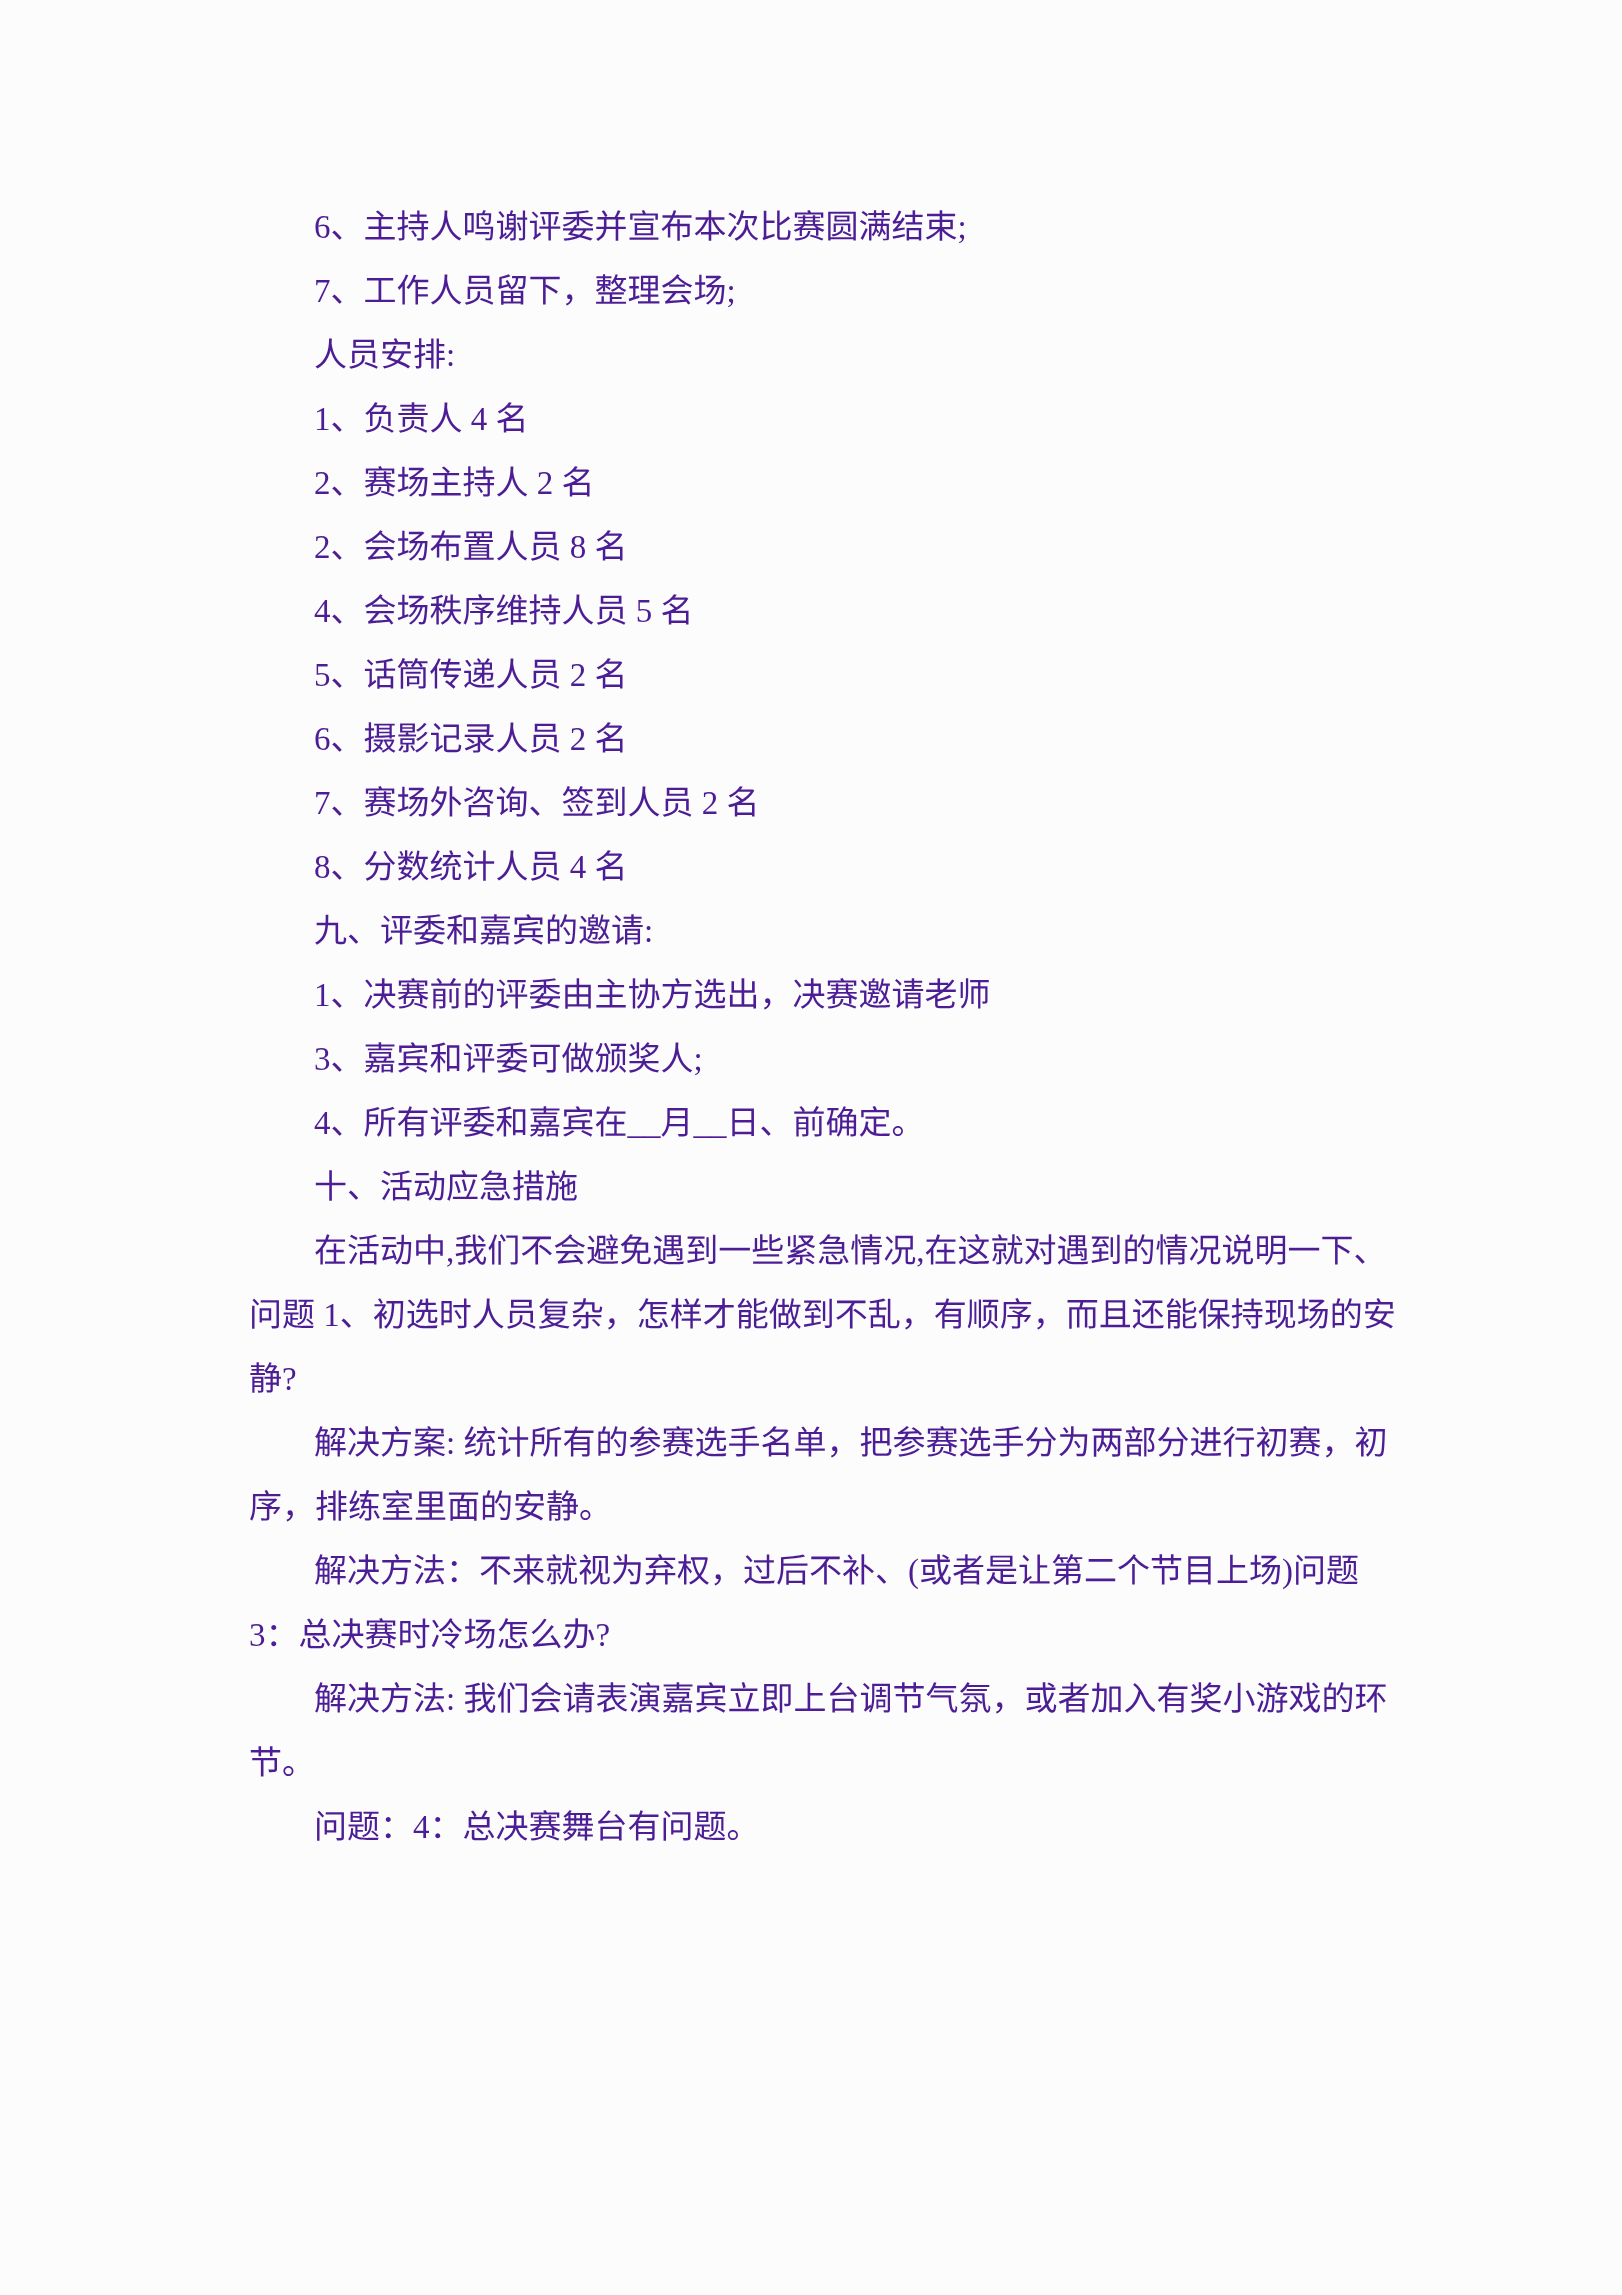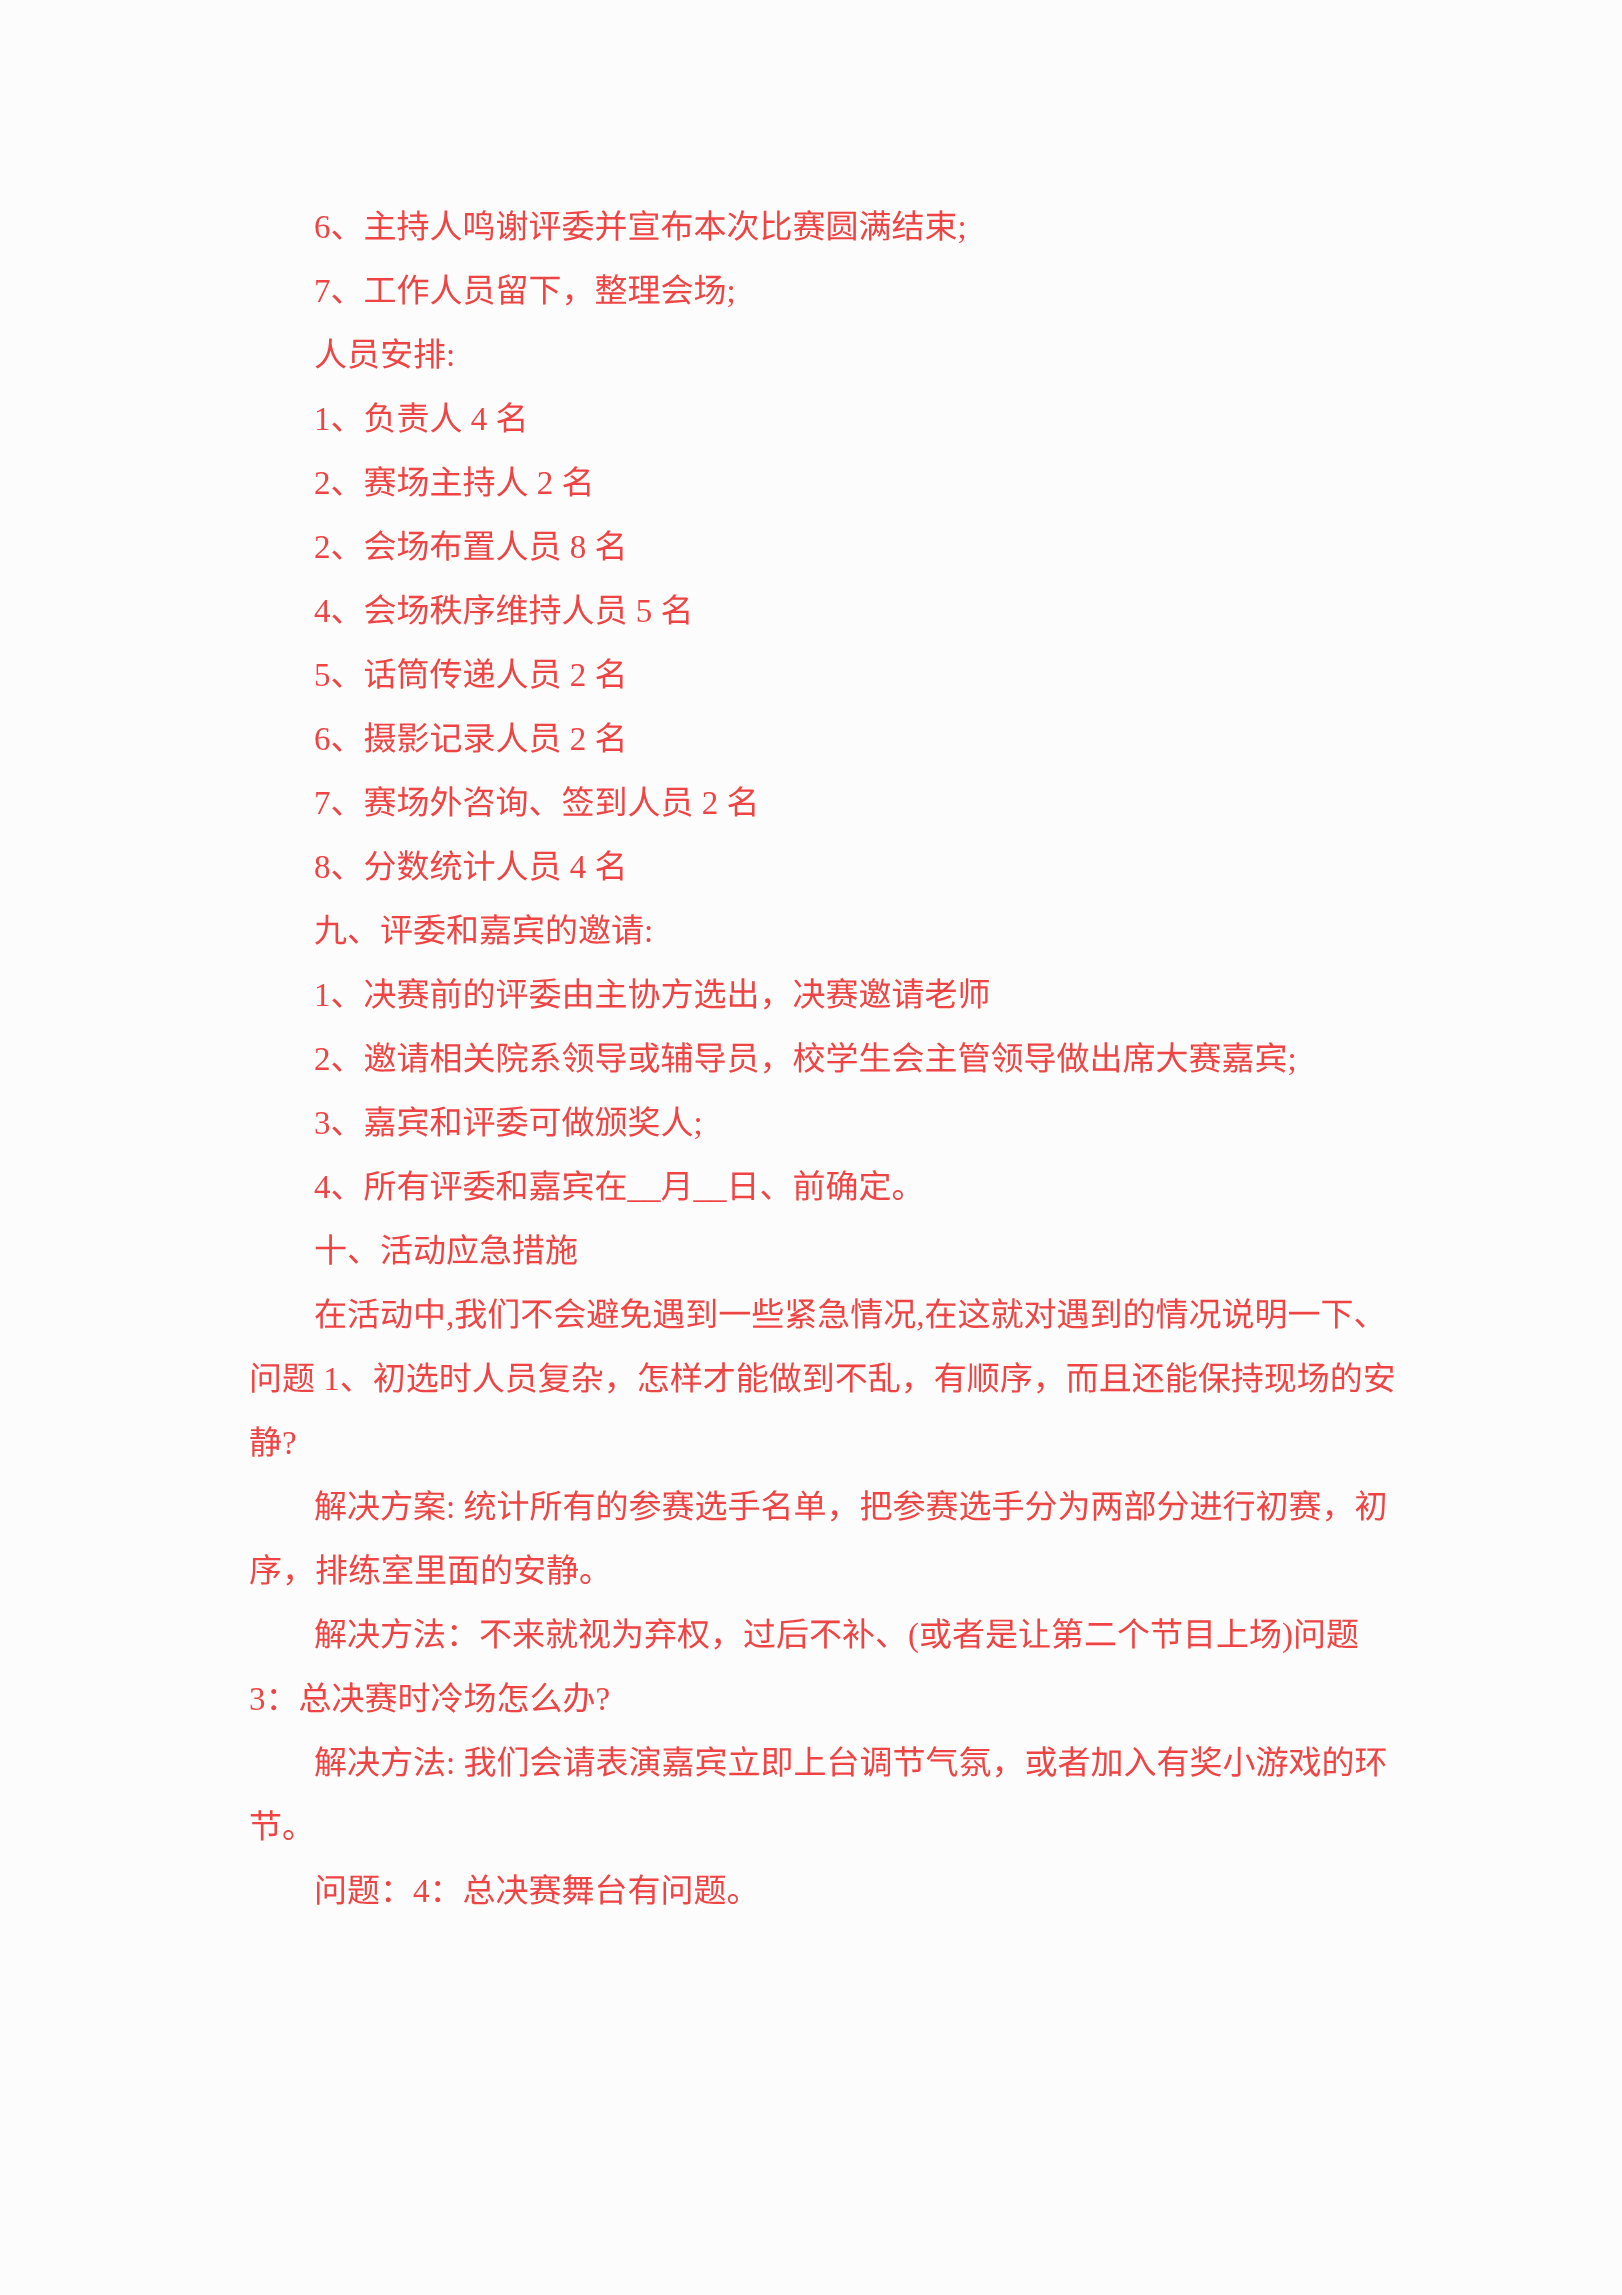--- a/index.html
+++ b/index.html
@@ -30,35 +30,34 @@
     white-space: nowrap;
   }
   .line.indent {
     padding-left: 65px;
   }
 </style>
 </head>
 <body>
 
 <div class="page" style="background: rgb(252, 252, 252);">
-  <div class="doc-body" id="doc-body" style="color: #ef4444;">
+  <div class="doc-body" id="doc-body" style="color: #4c1d95;">
       <div class="line indent">6、主持人鸣谢评委并宣布本次比赛圆满结束;</div>
       <div class="line indent">7、工作人员留下，整理会场;</div>
       <div class="line indent">人员安排:</div>
       <div class="line indent">1、负责人 4 名</div>
       <div class="line indent">2、赛场主持人 2 名</div>
       <div class="line indent">2、会场布置人员 8 名</div>
       <div class="line indent">4、会场秩序维持人员 5 名</div>
       <div class="line indent">5、话筒传递人员 2 名</div>
       <div class="line indent">6、摄影记录人员 2 名</div>
       <div class="line indent">7、赛场外咨询、签到人员 2 名</div>
       <div class="line indent">8、分数统计人员 4 名</div>
       <div class="line indent">九、评委和嘉宾的邀请:</div>
       <div class="line indent">1、决赛前的评委由主协方选出，决赛邀请老师</div>
-      <div class="line indent">2、邀请相关院系领导或辅导员，校学生会主管领导做出席大赛嘉宾;</div>
       <div class="line indent">3、嘉宾和评委可做颁奖人;</div>
       <div class="line indent">4、所有评委和嘉宾在__月__日、前确定。</div>
       <div class="line indent">十、活动应急措施</div>
       <div class="line indent">在活动中,我们不会避免遇到一些紧急情况,在这就对遇到的情况说明一下、</div>
       <div class="line">问题 1、初选时人员复杂，怎样才能做到不乱，有顺序，而且还能保持现场的安</div>
       <div class="line">静?</div>
       <div class="line indent">解决方案: 统计所有的参赛选手名单，把参赛选手分为两部分进行初赛，初</div>
       <div class="line">序，排练室里面的安静。</div>
       <div class="line indent">解决方法：不来就视为弃权，过后不补、(或者是让第二个节目上场)问题</div>
       <div class="line">3：总决赛时冷场怎么办?</div>

